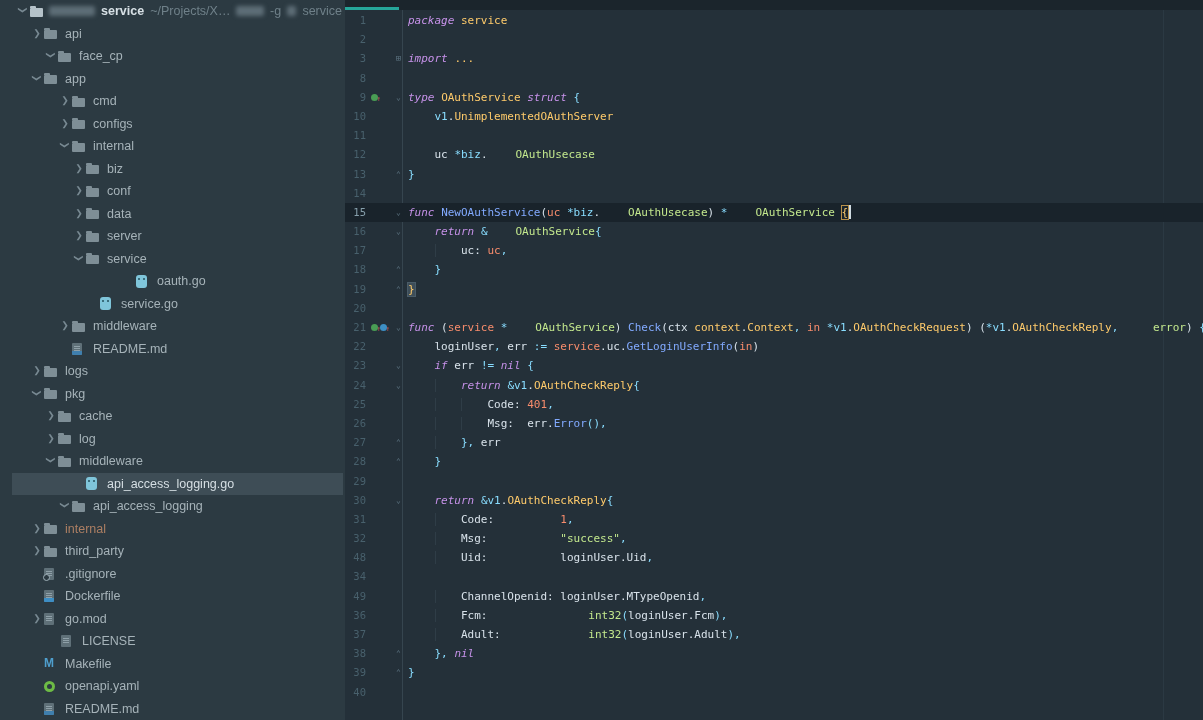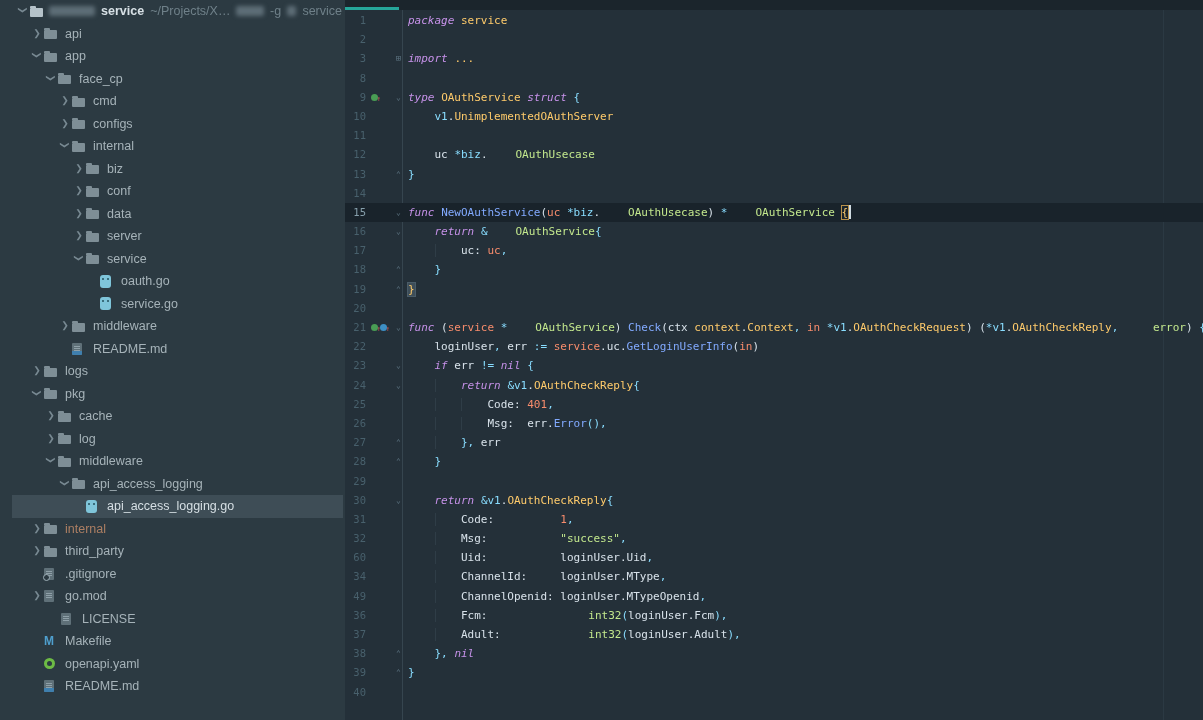--- a/index.html
+++ b/index.html
@@ -114,187 +114,194 @@
           <span class="blurbit" style="width: 10px;"></span>
           <span class="rtext dim">service</span>
         </div>
         <div class="trow" style="padding-left: 30px;">
           <span class="chv">❯</span>
           <span class="ticon">
             <span class="i-folder"></span>
           </span>
           <span class="tlabel">api</span>
         </div>
+        <div class="trow" style="padding-left: 44px;">
+          <span class="chv open">❯</span>
+          <span class="ticon">
+            <span class="i-folder"></span>
+          </span>
+          <span class="tlabel">face_cp</span>
+        </div>
         <div class="trow" style="padding-left: 30px;">
           <span class="chv open">❯</span>
           <span class="ticon">
             <span class="i-folder"></span>
           </span>
           <span class="tlabel">app</span>
         </div>
+        <div class="trow" style="padding-left: 58px;">
+          <span class="chv">❯</span>
+          <span class="ticon">
+            <span class="i-folder"></span>
+          </span>
+          <span class="tlabel">cmd</span>
+        </div>
+        <div class="trow" style="padding-left: 58px;">
+          <span class="chv">❯</span>
+          <span class="ticon">
+            <span class="i-folder"></span>
+          </span>
+          <span class="tlabel">configs</span>
+        </div>
+        <div class="trow" style="padding-left: 58px;">
+          <span class="chv open">❯</span>
+          <span class="ticon">
+            <span class="i-folder"></span>
+          </span>
+          <span class="tlabel">internal</span>
+        </div>
+        <div class="trow" style="padding-left: 72px;">
+          <span class="chv">❯</span>
+          <span class="ticon">
+            <span class="i-folder"></span>
+          </span>
+          <span class="tlabel">biz</span>
+        </div>
+        <div class="trow" style="padding-left: 72px;">
+          <span class="chv">❯</span>
+          <span class="ticon">
+            <span class="i-folder"></span>
+          </span>
+          <span class="tlabel">conf</span>
+        </div>
+        <div class="trow" style="padding-left: 72px;">
+          <span class="chv">❯</span>
+          <span class="ticon">
+            <span class="i-folder"></span>
+          </span>
+          <span class="tlabel">data</span>
+        </div>
+        <div class="trow" style="padding-left: 72px;">
+          <span class="chv">❯</span>
+          <span class="ticon">
+            <span class="i-folder"></span>
+          </span>
+          <span class="tlabel">server</span>
+        </div>
+        <div class="trow" style="padding-left: 72px;">
+          <span class="chv open">❯</span>
+          <span class="ticon">
+            <span class="i-folder"></span>
+          </span>
+          <span class="tlabel">service</span>
+        </div>
+        <div class="trow" style="padding-left: 86px; margin-left: 36px;">
+          <span class="chv"></span>
+          <span class="ticon">
+            <span class="i-go"></span>
+          </span>
+          <span class="tlabel">oauth.go</span>
+        </div>
+        <div class="trow" style="padding-left: 86px;">
+          <span class="chv"></span>
+          <span class="ticon">
+            <span class="i-go"></span>
+          </span>
+          <span class="tlabel">service.go</span>
+        </div>
+        <div class="trow" style="padding-left: 58px;">
+          <span class="chv">❯</span>
+          <span class="ticon">
+            <span class="i-folder"></span>
+          </span>
+          <span class="tlabel">middleware</span>
+        </div>
+        <div class="trow" style="padding-left: 58px;">
+          <span class="chv"></span>
+          <span class="ticon">
+            <span class="i-doc md"></span>
+          </span>
+          <span class="tlabel">README.md</span>
+        </div>
+        <div class="trow" style="padding-left: 30px;">
+          <span class="chv">❯</span>
+          <span class="ticon">
+            <span class="i-folder"></span>
+          </span>
+          <span class="tlabel">logs</span>
+        </div>
+        <div class="trow" style="padding-left: 30px;">
+          <span class="chv open">❯</span>
+          <span class="ticon">
+            <span class="i-folder"></span>
+          </span>
+          <span class="tlabel">pkg</span>
+        </div>
         <div class="trow" style="padding-left: 44px;">
-          <span class="chv open">❯</span>
-          <span class="ticon">
-            <span class="i-folder"></span>
-          </span>
-          <span class="tlabel">face_cp</span>
-        </div>
-        <div class="trow" style="padding-left: 58px;">
-          <span class="chv">❯</span>
-          <span class="ticon">
-            <span class="i-folder"></span>
-          </span>
-          <span class="tlabel">cmd</span>
-        </div>
-        <div class="trow" style="padding-left: 58px;">
-          <span class="chv">❯</span>
-          <span class="ticon">
-            <span class="i-folder"></span>
-          </span>
-          <span class="tlabel">configs</span>
-        </div>
-        <div class="trow" style="padding-left: 58px;">
-          <span class="chv open">❯</span>
-          <span class="ticon">
-            <span class="i-folder"></span>
-          </span>
-          <span class="tlabel">internal</span>
-        </div>
-        <div class="trow" style="padding-left: 72px;">
-          <span class="chv">❯</span>
-          <span class="ticon">
-            <span class="i-folder"></span>
-          </span>
-          <span class="tlabel">biz</span>
-        </div>
-        <div class="trow" style="padding-left: 72px;">
-          <span class="chv">❯</span>
-          <span class="ticon">
-            <span class="i-folder"></span>
-          </span>
-          <span class="tlabel">conf</span>
-        </div>
-        <div class="trow" style="padding-left: 72px;">
-          <span class="chv">❯</span>
-          <span class="ticon">
-            <span class="i-folder"></span>
-          </span>
-          <span class="tlabel">data</span>
-        </div>
-        <div class="trow" style="padding-left: 72px;">
-          <span class="chv">❯</span>
-          <span class="ticon">
-            <span class="i-folder"></span>
-          </span>
-          <span class="tlabel">server</span>
-        </div>
-        <div class="trow" style="padding-left: 72px;">
-          <span class="chv open">❯</span>
-          <span class="ticon">
-            <span class="i-folder"></span>
-          </span>
-          <span class="tlabel">service</span>
-        </div>
-        <div class="trow" style="padding-left: 86px;">
+          <span class="chv">❯</span>
+          <span class="ticon">
+            <span class="i-folder"></span>
+          </span>
+          <span class="tlabel">cache</span>
+        </div>
+        <div class="trow" style="padding-left: 44px;">
+          <span class="chv">❯</span>
+          <span class="ticon">
+            <span class="i-folder"></span>
+          </span>
+          <span class="tlabel">log</span>
+        </div>
+        <div class="trow" style="padding-left: 44px;">
+          <span class="chv open">❯</span>
+          <span class="ticon">
+            <span class="i-folder"></span>
+          </span>
+          <span class="tlabel">middleware</span>
+        </div>
+        <div class="trow selected" style="padding-left: 72px;">
           <span class="chv"></span>
           <span class="ticon">
             <span class="i-go"></span>
           </span>
-          <span class="tlabel">oauth.go</span>
-        </div>
-        <div class="trow" style="padding-left: 86px;">
-          <span class="chv"></span>
-          <span class="ticon">
-            <span class="i-go"></span>
-          </span>
-          <span class="tlabel">service.go</span>
-        </div>
-        <div class="trow" style="padding-left: 58px;">
-          <span class="chv">❯</span>
-          <span class="ticon">
-            <span class="i-folder"></span>
-          </span>
-          <span class="tlabel">middleware</span>
-        </div>
-        <div class="trow" style="padding-left: 58px;">
-          <span class="chv"></span>
-          <span class="ticon">
-            <span class="i-doc md"></span>
-          </span>
-          <span class="tlabel">README.md</span>
-        </div>
-        <div class="trow" style="padding-left: 30px;">
-          <span class="chv">❯</span>
-          <span class="ticon">
-            <span class="i-folder"></span>
-          </span>
-          <span class="tlabel">logs</span>
-        </div>
-        <div class="trow" style="padding-left: 30px;">
-          <span class="chv open">❯</span>
-          <span class="ticon">
-            <span class="i-folder"></span>
-          </span>
-          <span class="tlabel">pkg</span>
-        </div>
-        <div class="trow" style="padding-left: 44px;">
-          <span class="chv">❯</span>
-          <span class="ticon">
-            <span class="i-folder"></span>
-          </span>
-          <span class="tlabel">cache</span>
-        </div>
-        <div class="trow" style="padding-left: 44px;">
-          <span class="chv">❯</span>
-          <span class="ticon">
-            <span class="i-folder"></span>
-          </span>
-          <span class="tlabel">log</span>
-        </div>
-        <div class="trow" style="padding-left: 44px;">
-          <span class="chv open">❯</span>
-          <span class="ticon">
-            <span class="i-folder"></span>
-          </span>
-          <span class="tlabel">middleware</span>
+          <span class="tlabel">api_access_logging.go</span>
         </div>
         <div class="trow" style="padding-left: 58px;">
           <span class="chv open">❯</span>
           <span class="ticon">
             <span class="i-folder"></span>
           </span>
           <span class="tlabel">api_access_logging</span>
         </div>
-        <div class="trow selected" style="padding-left: 72px;">
-          <span class="chv"></span>
-          <span class="ticon">
-            <span class="i-go"></span>
-          </span>
-          <span class="tlabel">api_access_logging.go</span>
-        </div>
         <div class="trow" style="padding-left: 30px;">
           <span class="chv">❯</span>
           <span class="ticon">
             <span class="i-folder"></span>
           </span>
           <span class="tlabel" style="color: rgb(173, 127, 99);">internal</span>
         </div>
         <div class="trow" style="padding-left: 30px;">
           <span class="chv">❯</span>
           <span class="ticon">
             <span class="i-folder"></span>
           </span>
           <span class="tlabel">third_party</span>
         </div>
         <div class="trow" style="padding-left: 30px;">
           <span class="chv"></span>
           <span class="ticon">
             <span class="i-doc git"></span>
           </span>
           <span class="tlabel">.gitignore</span>
+        </div>
+        <div class="trow" style="padding-left: 30px;">
+          <span class="chv"></span>
+          <span class="ticon">
+            <span class="i-doc docker"></span>
+          </span>
+          <span class="tlabel">Dockerfile</span>
         </div>
         <div class="trow" style="padding-left: 30px;">
           <span class="chv">❯</span>
           <span class="ticon">
             <span class="i-doc"></span>
           </span>
           <span class="tlabel">go.mod</span>
         </div>
         <div class="trow" style="padding-left: 47px;">
           <span class="chv"></span>
@@ -355,22 +362,22 @@
         <div class="cline"><span class="lnum">23</span><span class="gicons"></span><span class="fold">⌄</span><span class="codetext"><span class="tok-w">    </span><span class="tok-k">if</span><span class="tok-w"> err </span><span class="tok-o">!=</span><span class="tok-w"> </span><span class="tok-k">nil</span><span class="tok-w"> </span><span class="tok-o">{</span></span></div>
         <div class="cline"><span class="lnum">24</span><span class="gicons"></span><span class="fold">⌄</span><span class="codetext"><span class="tok-w">    </span><span class="tok-w guide">    </span><span class="tok-k">return</span><span class="tok-w"> </span><span class="tok-o">&amp;</span><span class="tok-p">v1</span><span class="tok-w">.</span><span class="tok-t">OAuthCheckReply</span><span class="tok-o">{</span></span></div>
         <div class="cline"><span class="lnum">25</span><span class="gicons"></span><span class="fold"></span><span class="codetext"><span class="tok-w">    </span><span class="tok-w guide">    </span><span class="tok-w guide">    </span><span class="tok-w">Code: </span><span class="tok-n">401</span><span class="tok-o">,</span></span></div>
         <div class="cline"><span class="lnum">26</span><span class="gicons"></span><span class="fold"></span><span class="codetext"><span class="tok-w">    </span><span class="tok-w guide">    </span><span class="tok-w guide">    </span><span class="tok-w">Msg:  err.</span><span class="tok-f">Error</span><span class="tok-o">(),</span></span></div>
         <div class="cline"><span class="lnum">27</span><span class="gicons"></span><span class="fold">⌃</span><span class="codetext"><span class="tok-w">    </span><span class="tok-w guide">    </span><span class="tok-o">},</span><span class="tok-w"> err</span></span></div>
         <div class="cline"><span class="lnum">28</span><span class="gicons"></span><span class="fold">⌃</span><span class="codetext"><span class="tok-w">    </span><span class="tok-o">}</span></span></div>
         <div class="cline"><span class="lnum">29</span><span class="gicons"></span><span class="fold"></span><span class="codetext"></span></div>
         <div class="cline"><span class="lnum">30</span><span class="gicons"></span><span class="fold">⌄</span><span class="codetext"><span class="tok-w">    </span><span class="tok-k">return</span><span class="tok-w"> </span><span class="tok-o">&amp;</span><span class="tok-p">v1</span><span class="tok-w">.</span><span class="tok-t">OAuthCheckReply</span><span class="tok-o">{</span></span></div>
         <div class="cline"><span class="lnum">31</span><span class="gicons"></span><span class="fold"></span><span class="codetext"><span class="tok-w">    </span><span class="tok-w guide">    </span><span class="tok-w">Code:          </span><span class="tok-n">1</span><span class="tok-o">,</span></span></div>
         <div class="cline"><span class="lnum">32</span><span class="gicons"></span><span class="fold"></span><span class="codetext"><span class="tok-w">    </span><span class="tok-w guide">    </span><span class="tok-w">Msg:           </span><span class="tok-s">"success"</span><span class="tok-o">,</span></span></div>
-        <div class="cline"><span class="lnum">60</span><span class="gicons"></span><span class="fold"></span><span class="codetext"><span class="tok-w">    </span><span class="tok-w guide">    </span><span class="tok-w">Uid:           loginUser.Uid</span><span class="tok-o">,</span></span></div>
-        <div class="cline"><span class="lnum">34</span><span class="gicons"></span><span class="fold"></span><span class="codetext"><span class="tok-w">    </span><span class="tok-w guide">    </span><span class="tok-w">ChannelId:     loginUser.MType</span><span class="tok-o">,</span></span></div>
+        <div class="cline"><span class="lnum">48</span><span class="gicons"></span><span class="fold"></span><span class="codetext"><span class="tok-w">    </span><span class="tok-w guide">    </span><span class="tok-w">Uid:           loginUser.Uid</span><span class="tok-o">,</span></span></div>
+        <div class="cline"><span class="lnum">34</span><span class="gicons"></span><span class="fold"></span></div>
         <div class="cline"><span class="lnum">49</span><span class="gicons"></span><span class="fold"></span><span class="codetext"><span class="tok-w">    </span><span class="tok-w guide">    </span><span class="tok-w">ChannelOpenid: loginUser.MTypeOpenid</span><span class="tok-o">,</span></span></div>
         <div class="cline"><span class="lnum">36</span><span class="gicons"></span><span class="fold"></span><span class="codetext"><span class="tok-w">    </span><span class="tok-w guide">    </span><span class="tok-w">Fcm:           </span><span class="tok-g">int32</span><span class="tok-o">(</span><span class="tok-w">loginUser.Fcm</span><span class="tok-o">),</span></span></div>
         <div class="cline"><span class="lnum">37</span><span class="gicons"></span><span class="fold"></span><span class="codetext"><span class="tok-w">    </span><span class="tok-w guide">    </span><span class="tok-w">Adult:         </span><span class="tok-g">int32</span><span class="tok-o">(</span><span class="tok-w">loginUser.Adult</span><span class="tok-o">),</span></span></div>
         <div class="cline"><span class="lnum">38</span><span class="gicons"></span><span class="fold">⌃</span><span class="codetext"><span class="tok-w">    </span><span class="tok-o">},</span><span class="tok-w"> </span><span class="tok-k">nil</span></span></div>
         <div class="cline"><span class="lnum">39</span><span class="gicons"></span><span class="fold">⌃</span><span class="codetext"><span class="tok-o">}</span></span></div>
         <div class="cline"><span class="lnum">40</span><span class="gicons"></span><span class="fold"></span><span class="codetext"></span></div>
       </div>
   </div>
 </div>
 

